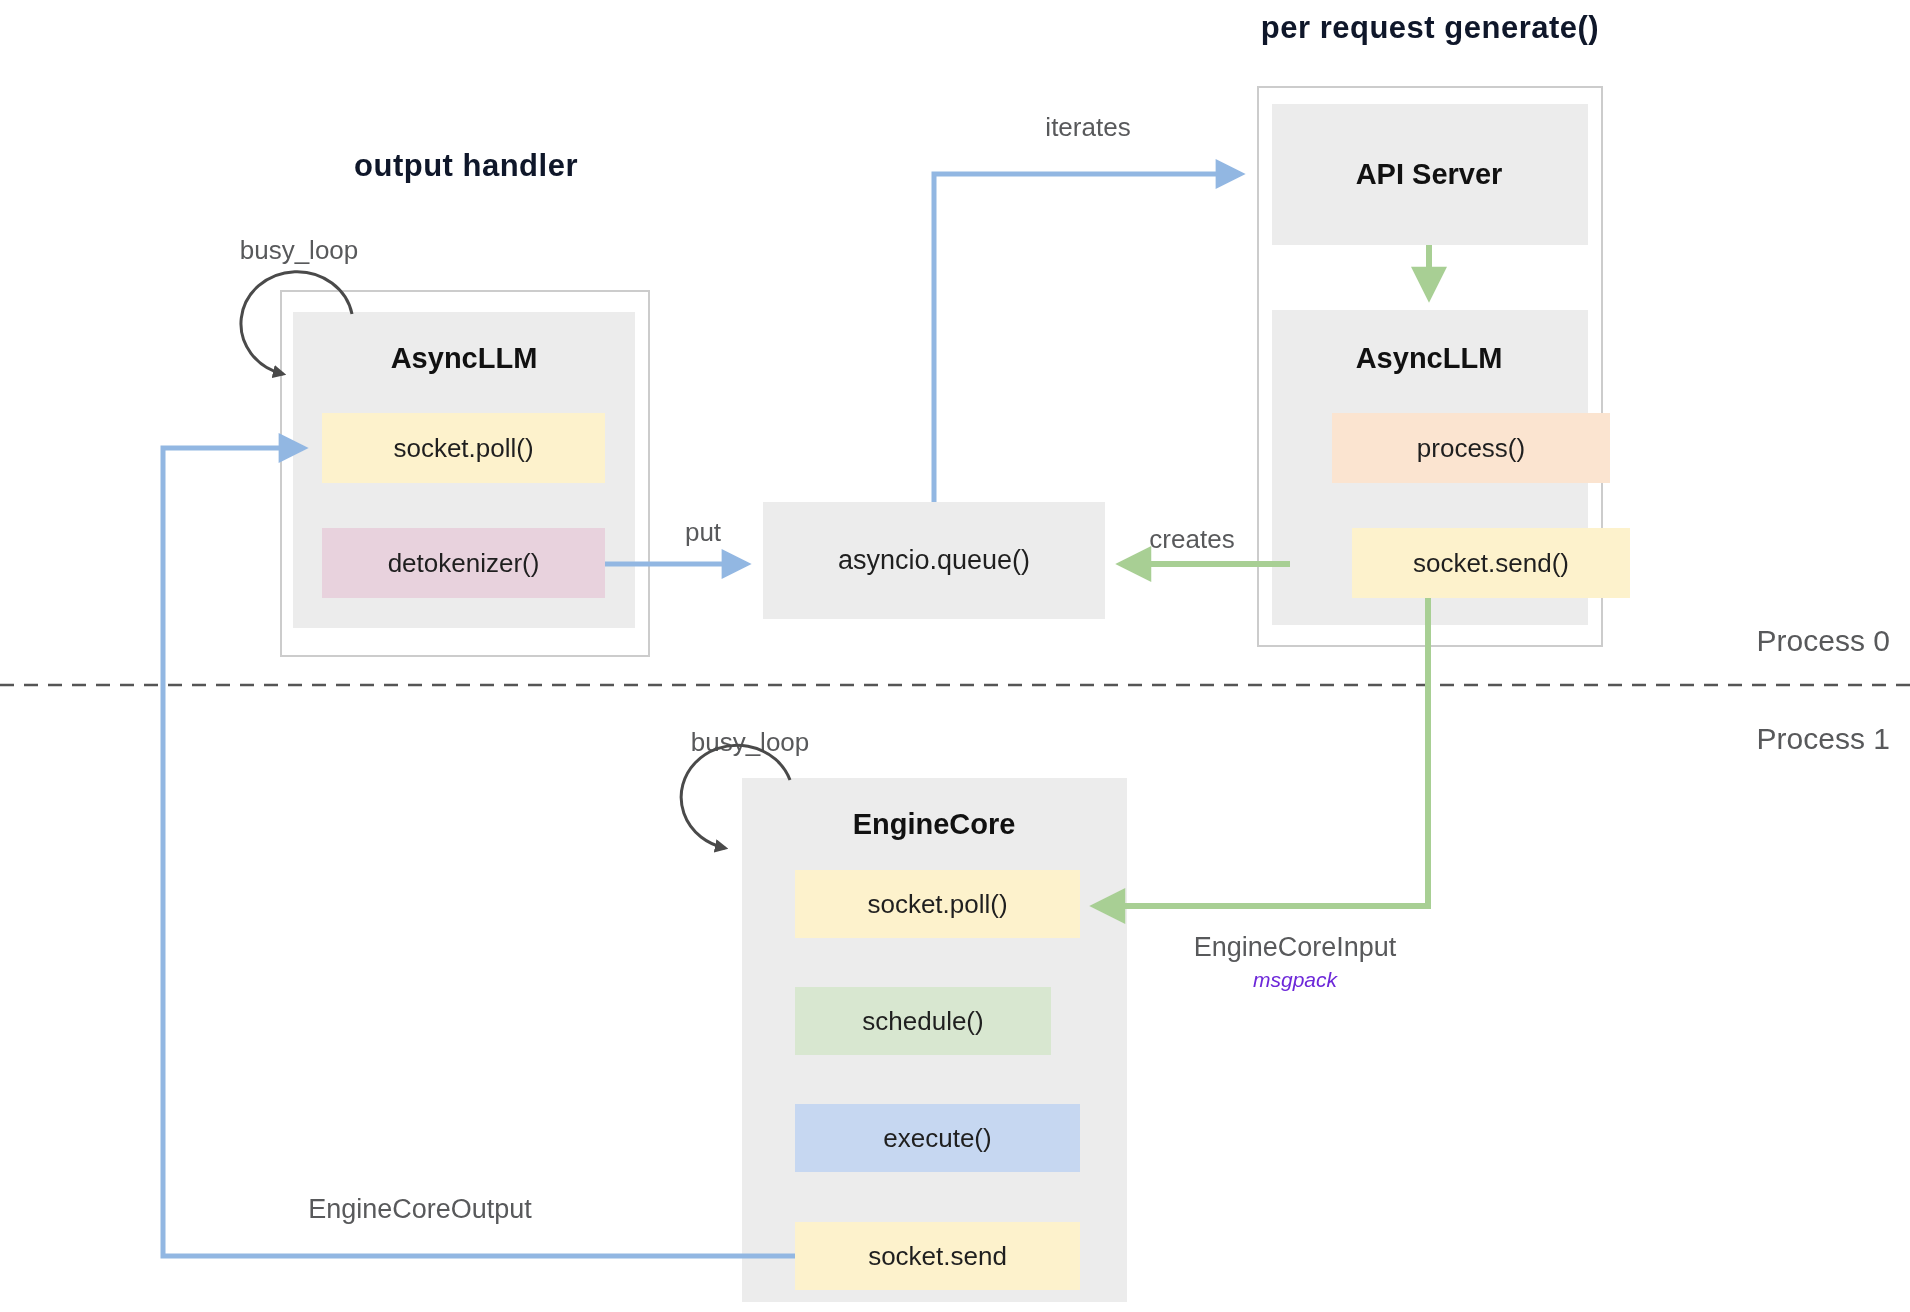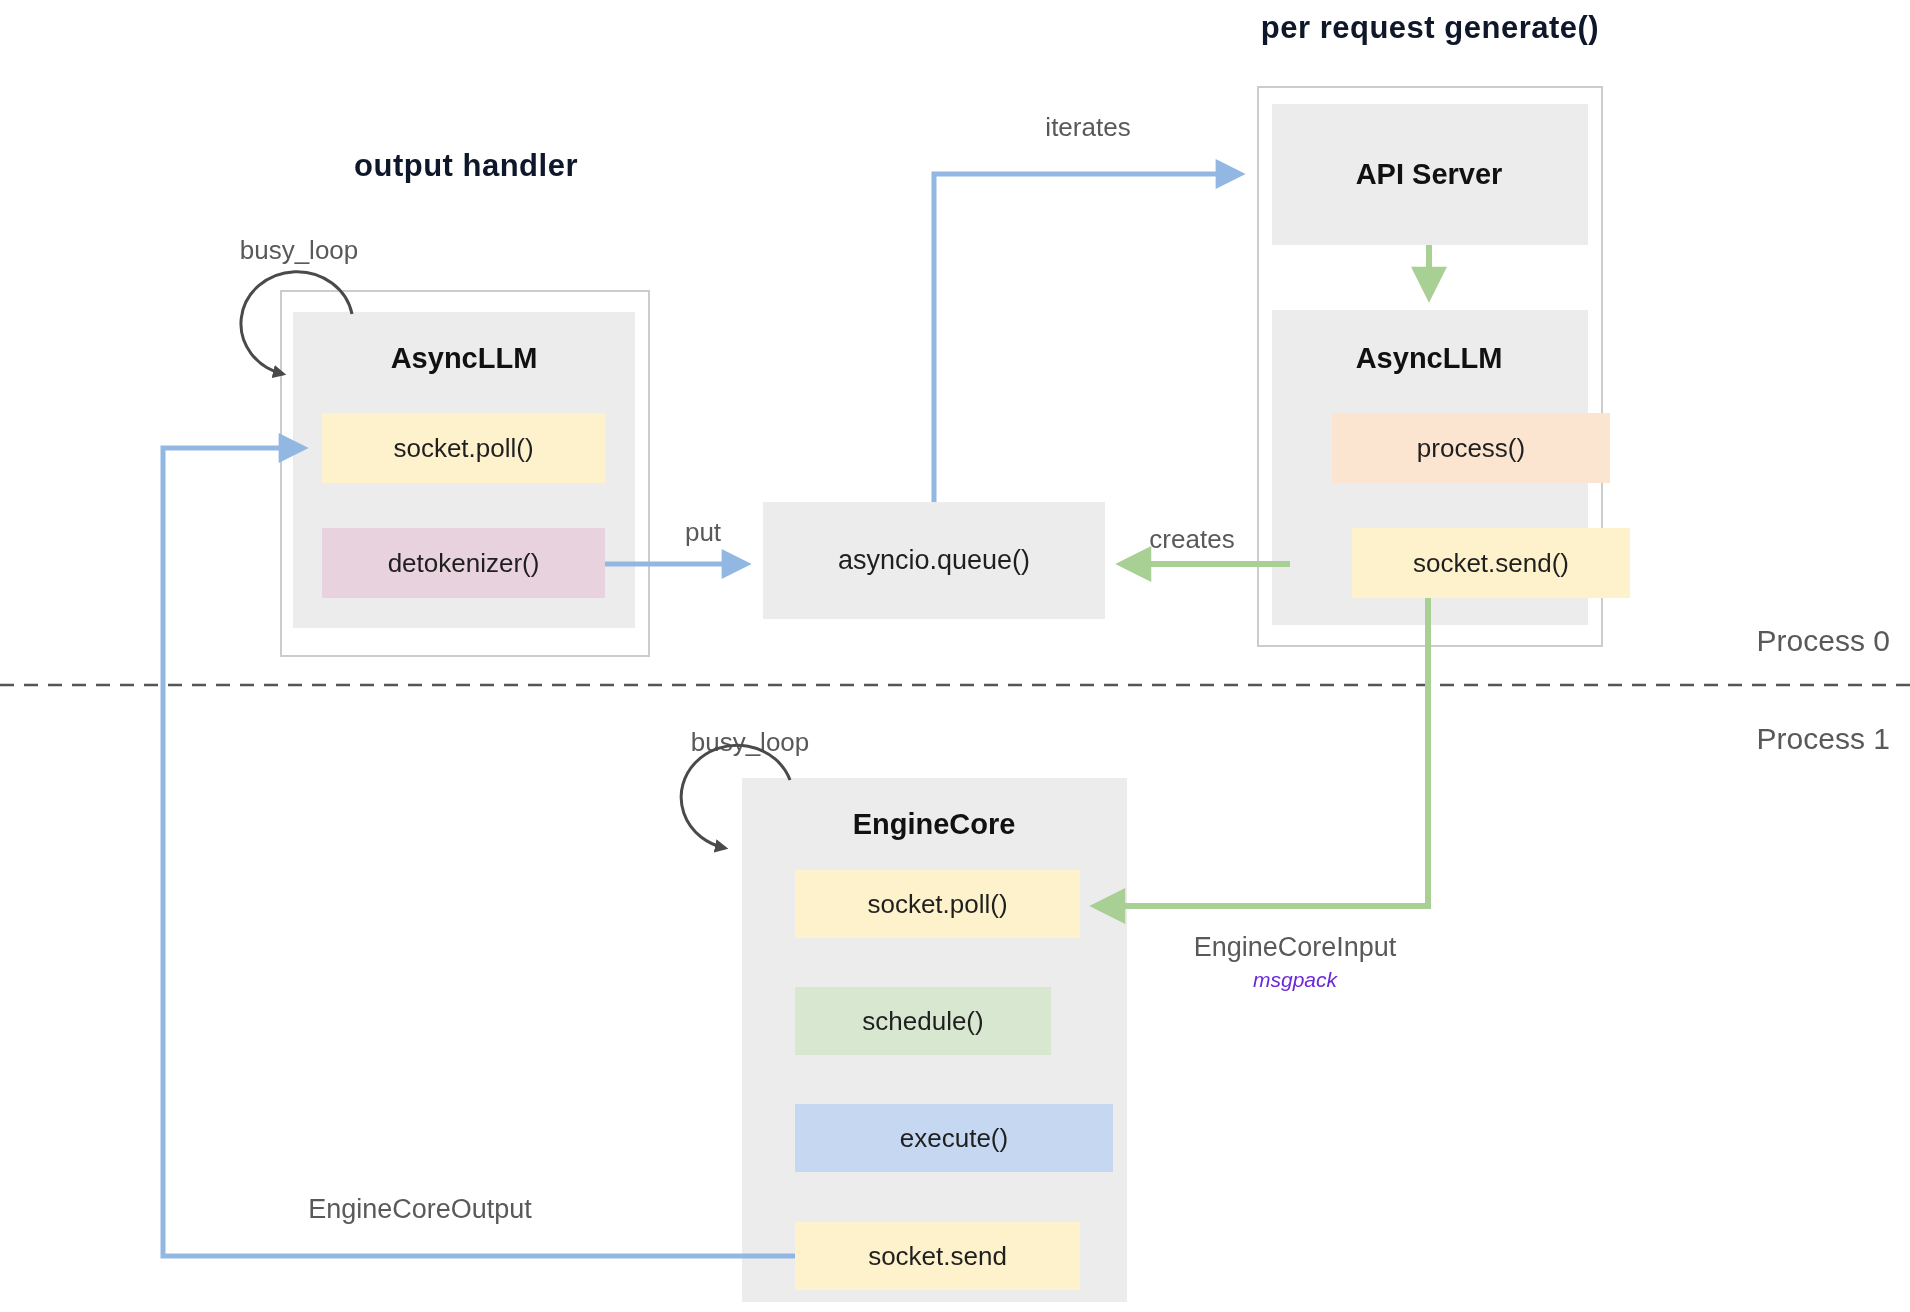--- a/index.html
+++ b/index.html
@@ -75,21 +75,21 @@
   <div class="abs lane-label" style="right:20px;top:722px;">Process 1</div>
 
   <div class="abs graybox" style="left:742px;top:778px;width:385px;height:524px;"></div>
 
   <div class="abs center-text component-title" style="left:934px;top:808px;">EngineCore</div>
 
   <div class="abs chip chip-yellow" style="left:795px;top:870px;width:285px;height:68px;">socket.poll()</div>
 
   <div class="abs chip chip-green" style="left:795px;top:987px;width:256px;height:68px;">schedule()</div>
 
-  <div class="abs chip chip-blue" style="left:795px;top:1104px;width:318px;height:68px;">execute()</div>
+  <div class="abs chip chip-blue" style="left:795px;top:1104px;width:285px;height:68px;">execute()</div>
 
   <div class="abs chip chip-yellow" style="left:795px;top:1222px;width:285px;height:68px;">socket.send</div>
 
   <div class="abs center-text annotation" style="left:1088px;top:112px;">iterates</div>
 
   <div class="abs center-text annotation" style="left:703px;top:517px;">put</div>
 
   <div class="abs center-text annotation" style="left:1192px;top:524px;">creates</div>
 
   <div class="abs center-text annotation" style="left:1295px;top:932px;font-size:27px;">EngineCoreInput</div>

